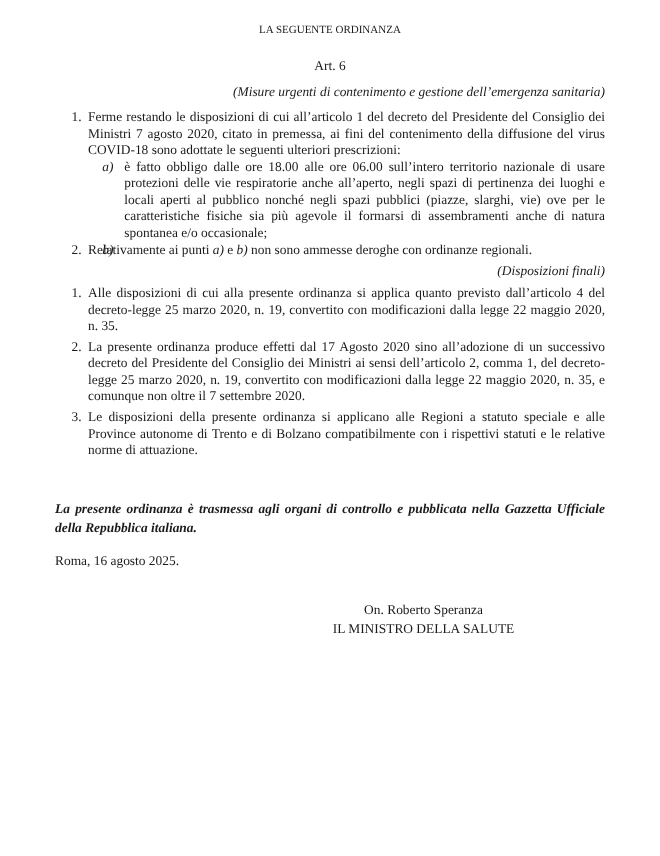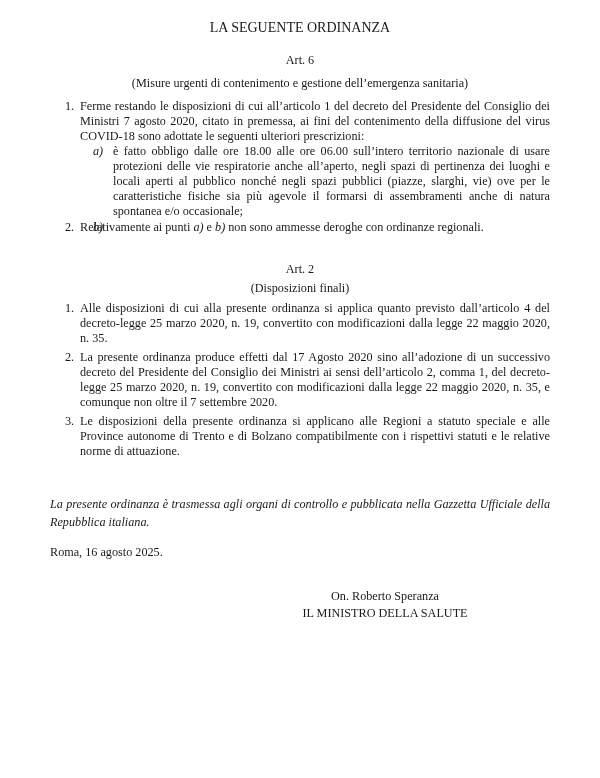--- a/index.html
+++ b/index.html
@@ -15,28 +15,29 @@
   }
   .page {
     box-sizing: border-box;
     width: 600px;
     height: 778px;
     padding: 0 50px;
   }
   .doc-title {
     margin-top: 19px;
     text-align: center;
-    font-size: 14px;
+    font-size: 10px;
     line-height: 17px;
   }
   .art-heading {
     text-align: center;
   }
   .art-subtitle {
-    text-align: center;
+    text-align: right;
+    font-style: italic;
   }
   .m-art1-heading { margin-top: 17px; }
   .m-art1-subtitle { margin-top: 8px; }
   .m-art2-heading { margin-top: 27px; }
   .m-art2-subtitle { margin-top: 4px; }
 
   .item {
     position: relative;
     text-align: justify;
   }
@@ -52,20 +53,21 @@
   .m-a1i2 { margin-top: 0; }
   .m-a2i1 { margin-top: 5px; }
   .m-a2i2 { margin-top: 4px; }
   .m-a2i3 { margin-top: 4px; }
 
   .closing {
     margin: 37px 0 0 0;
     font-style: italic;
     text-align: justify;
     line-height: 17.5px;
+    font-weight: bold;
   }
   .date-line {
     margin: 14px 0 0 0;
   }
   .signature {
     margin: 28px 0 0 195px;
     width: 280px;
     text-align: center;
     line-height: 17px;
   }
@@ -92,21 +94,20 @@
 
   <div class="item lvl2 m-subb">
     <span class="marker">b)</span>
   </div>
 
   <div class="item lvl1 m-a1i2">
     <span class="marker">2.</span>
     <span><span>Relativamente ai punti </span><span class="it">a)</span><span> e </span><span class="it">b)</span><span> non sono ammesse deroghe con ordinanze regionali.</span></span>
   </div>
 
-  <div class="art-heading m-art2-heading">Art. 2</div>
   <div class="art-subtitle m-art2-subtitle">(Disposizioni finali)</div>
 
   <div class="item lvl1 m-a2i1">
     <span class="marker">1.</span>
     <span>Alle disposizioni di cui alla presente ordinanza si applica quanto previsto dall’articolo 4 del decreto-legge 25 marzo 2020, n. 19, convertito con modificazioni dalla legge 22 maggio 2020, n. 35.</span>
   </div>
 
   <div class="item lvl1 m-a2i2">
     <span class="marker">2.</span>
     <span>La presente ordinanza produce effetti dal 17 Agosto 2020 sino all’adozione di un successivo decreto del Presidente del Consiglio dei Ministri ai sensi dell’articolo 2, comma 1, del decreto-legge 25 marzo 2020, n. 19, convertito con modificazioni dalla legge 22 maggio 2020, n. 35, e comunque non oltre il 7 settembre 2020.</span>

